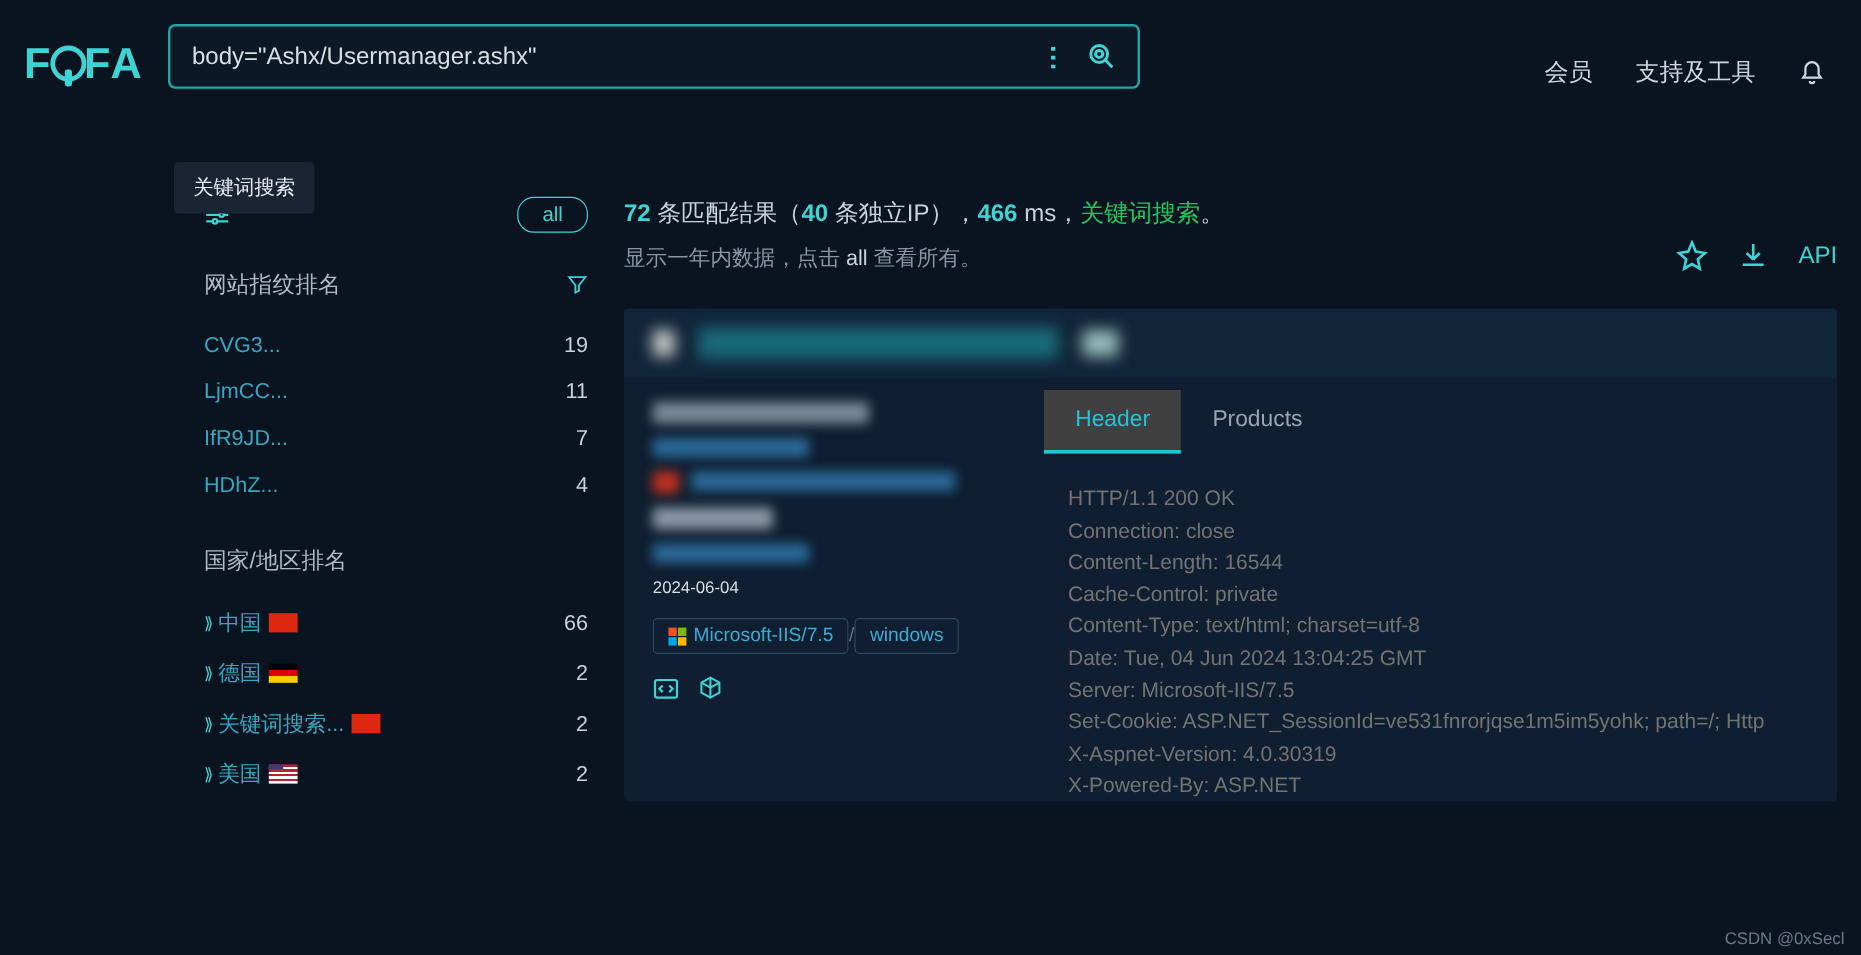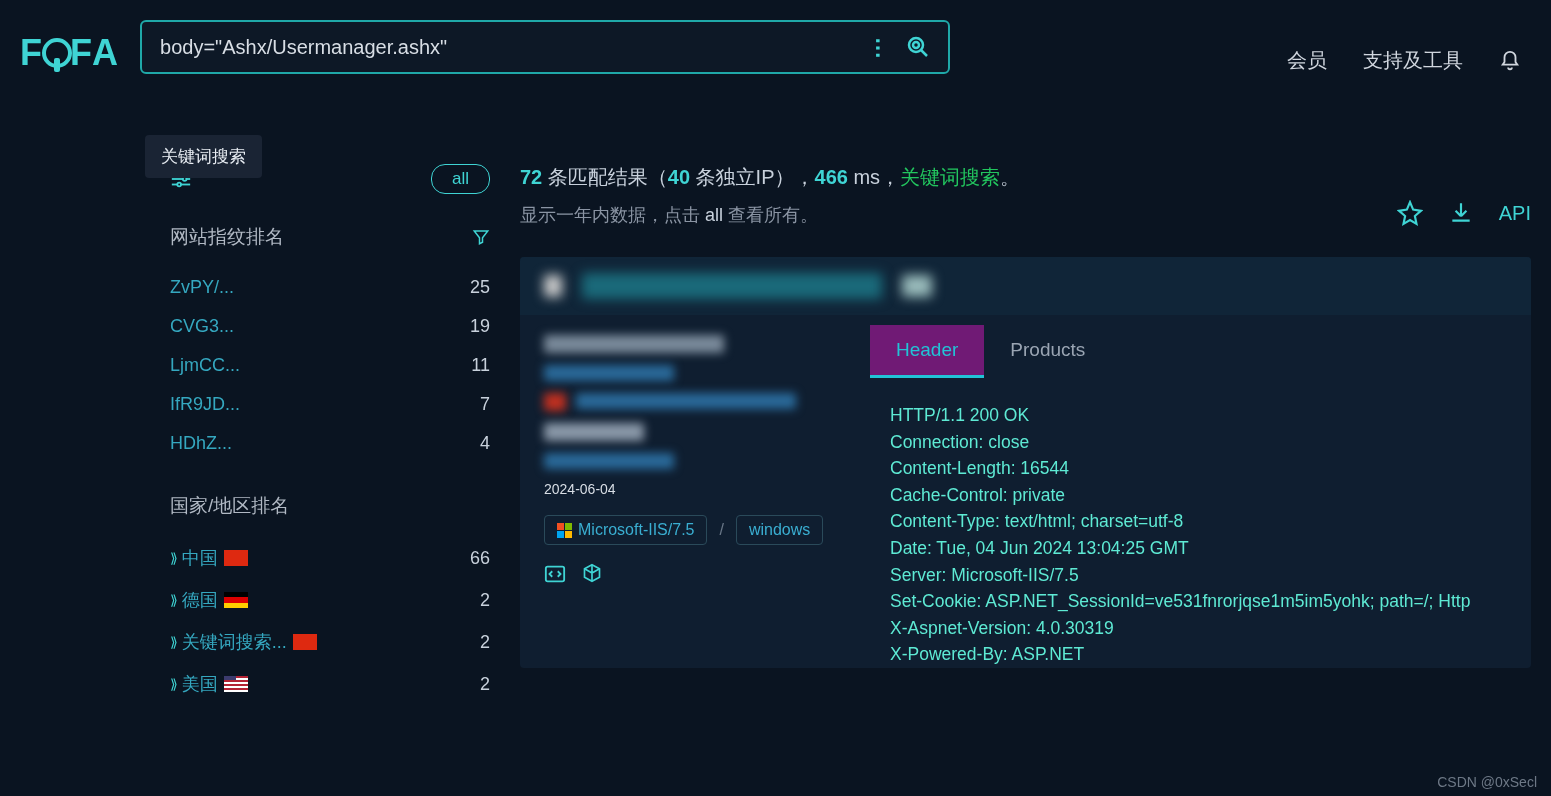--- a/index.html
+++ b/index.html
@@ -42,30 +42,30 @@
 .sub .all { color:#c8d1dc; }
 .topright { position:absolute; right:20px; top:200px; display:flex; gap:25px; align-items:center; color:#3fd4d4; font-size:20px; }
 .topright .ico{ cursor:pointer; }
 .card { background:#0f1e30; border-radius:4px; overflow:hidden; }
 .card-head { background:#102538; padding: 16px 24px; display:flex; align-items:center; gap:20px; }
 .blur-seg { background:#1a6a7a; filter:blur(6px); border-radius:2px; }
 .card-body { display:flex; padding:0; }
 .leftcol { width: 350px; padding: 20px 24px; }
 .bline { filter: blur(5px); border-radius:2px; margin-bottom:12px; }
 .date { color:#d8dee5; font-size:14px; margin: 2px 0 18px; }
-.tags { display:flex; gap:12px; align-items:center; margin-bottom: 18px; }
+.tags { display:flex; gap:0; align-items:center; margin-bottom: 18px; }
 .tag { border:1px solid #2a4a5a; border-radius:4px; padding:5px 12px; color:#3aaed1; font-size:16px; cursor:pointer; display:flex; align-items:center; gap:6px; }
 .sep { color:#6a7888; }
 .utilicons { display:flex; gap:16px; color:#3fd4d4; }
 .utilicons span{ cursor:pointer; }
 .rightcol { flex:1; padding: 10px 0 0 0; overflow:hidden; }
 .tabs { display:flex; gap:0; }
 .tab { padding: 14px 26px; font-size:19px; color:#9aa5b3; cursor:pointer; }
-.tab.active { color:#22c3d6; border-bottom:3px solid #22c3d6; background:#701a75; }
-.headers { padding: 24px 24px 0 20px; font-size:17.5px; color:#5eead4; line-height:1.52; white-space:nowrap; overflow:hidden; }
+.tab.active { color:#22c3d6; border-bottom:3px solid #22c3d6; background:#404040; }
+.headers { padding: 24px 24px 0 20px; font-size:17.5px; color:#737373; line-height:1.52; white-space:nowrap; overflow:hidden; }
 .watermark { position:absolute; right:14px; bottom:6px; color:#6d7886; font-size:14px; }
 .ms-icon{ display:inline-grid; grid-template-columns:7px 7px; grid-template-rows:7px 7px; gap:1px; }
 .ms-icon span:nth-child(1){background:#f25022;} .ms-icon span:nth-child(2){background:#7fba00;} .ms-icon span:nth-child(3){background:#00a4ef;} .ms-icon span:nth-child(4){background:#ffb900;}
 svg{display:block;}
 </style>
 </head>
 <body>
 
 <div class="header">
   <div class="logo">F<span class="o"></span>FA</div>
@@ -115,24 +115,20 @@
     <div class="sb-title">
       <span>网站指纹排名</span>
       <span class="funnel">
         <svg width="18" height="18" viewBox="0 0 24 24" fill="none" stroke="#3fd4d4" stroke-width="2">
             <path d="M3 4h18l-7 9v6l-4 2v-8L3 4z"></path>
           </svg>
       </span>
     </div>
     <div id="fp-list">
         <div class="sb-row">
-          <span class="sb-link">ZvPY/...</span>
-          <span class="sb-count">25</span>
-        </div>
-        <div class="sb-row">
           <span class="sb-link">CVG3...</span>
           <span class="sb-count">19</span>
         </div>
         <div class="sb-row">
           <span class="sb-link">LjmCC...</span>
           <span class="sb-count">11</span>
         </div>
         <div class="sb-row">
           <span class="sb-link">IfR9JD...</span>
           <span class="sb-count">7</span>

